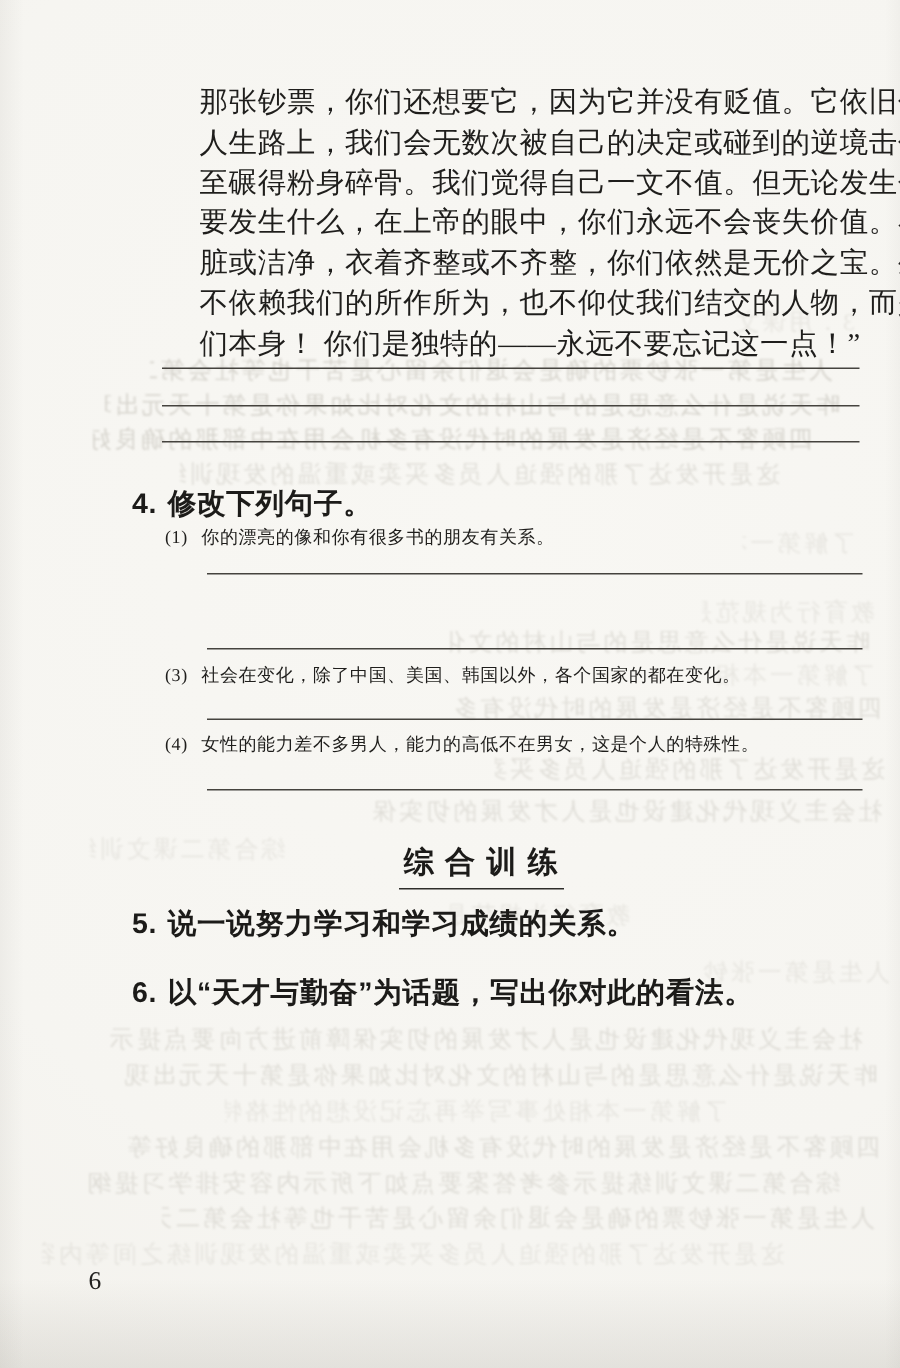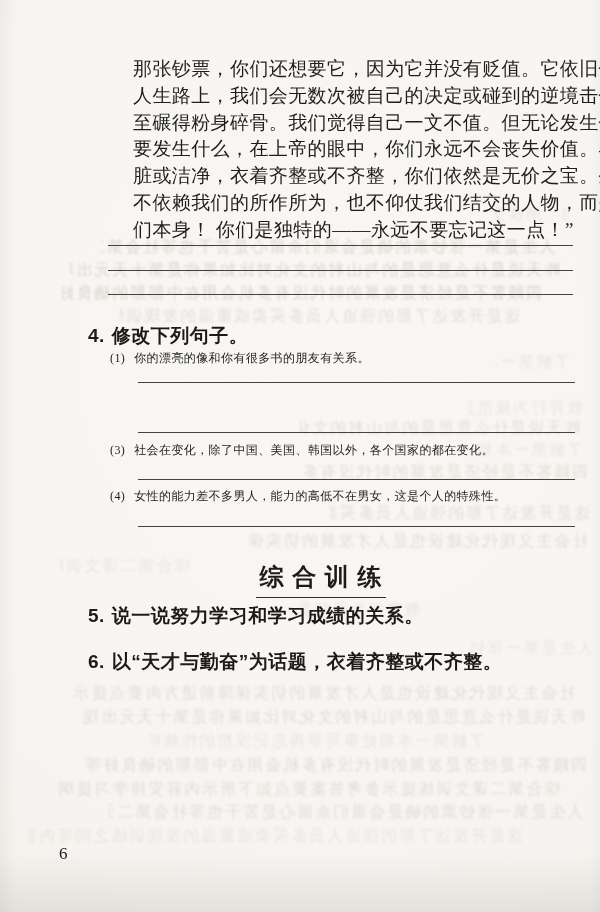--- a/index.html
+++ b/index.html
@@ -54,21 +54,21 @@
     position:absolute;left:110px;white-space:nowrap;
     font-size:12px;color:#1f1e1c;letter-spacing:0.4px;
   }
   .ilabel{margin-right:9px;}
   .section-wrap{
     position:absolute;left:0;top:561px;width:600px;text-align:center;
   }
   .section-title{
     display:inline-block;
     font-family:"Liberation Sans","DejaVu Sans",sans-serif;
-    font-weight:bold;font-size:24px;color:#1c1b19;
+    font-weight:bold;font-size:20px;color:#1c1b19;
     border-bottom:1.6px solid #2e2d2a;padding:0 3px 4px 3px;
     letter-spacing:1px;
     margin-left:42px;
   }
   .pagenum{
     position:absolute;left:59px;top:844px;
     font-size:17px;color:#22211f;
   }
 </style>
 </head>
@@ -138,18 +138,18 @@
 
   <div class="section-wrap">
     <span class="section-title">综 合 训 练</span>
   </div>
 
   <div class="exrow" style="top:603px;">
     <span class="exnum">5.</span><span>说一说努力学习和学习成绩的关系。</span>
   </div>
 
   <div class="exrow" style="top:649px;">
-    <span class="exnum">6.</span><span>以“天才与勤奋”为话题，衣着齐整或不齐整。</span>
+    <span class="exnum">6.</span><span>以“天才与勤奋”为话题，写出你对此的看法。</span>
   </div>
 
   <div class="pagenum">6</div>
 
 </div>
 
 </body></html>

